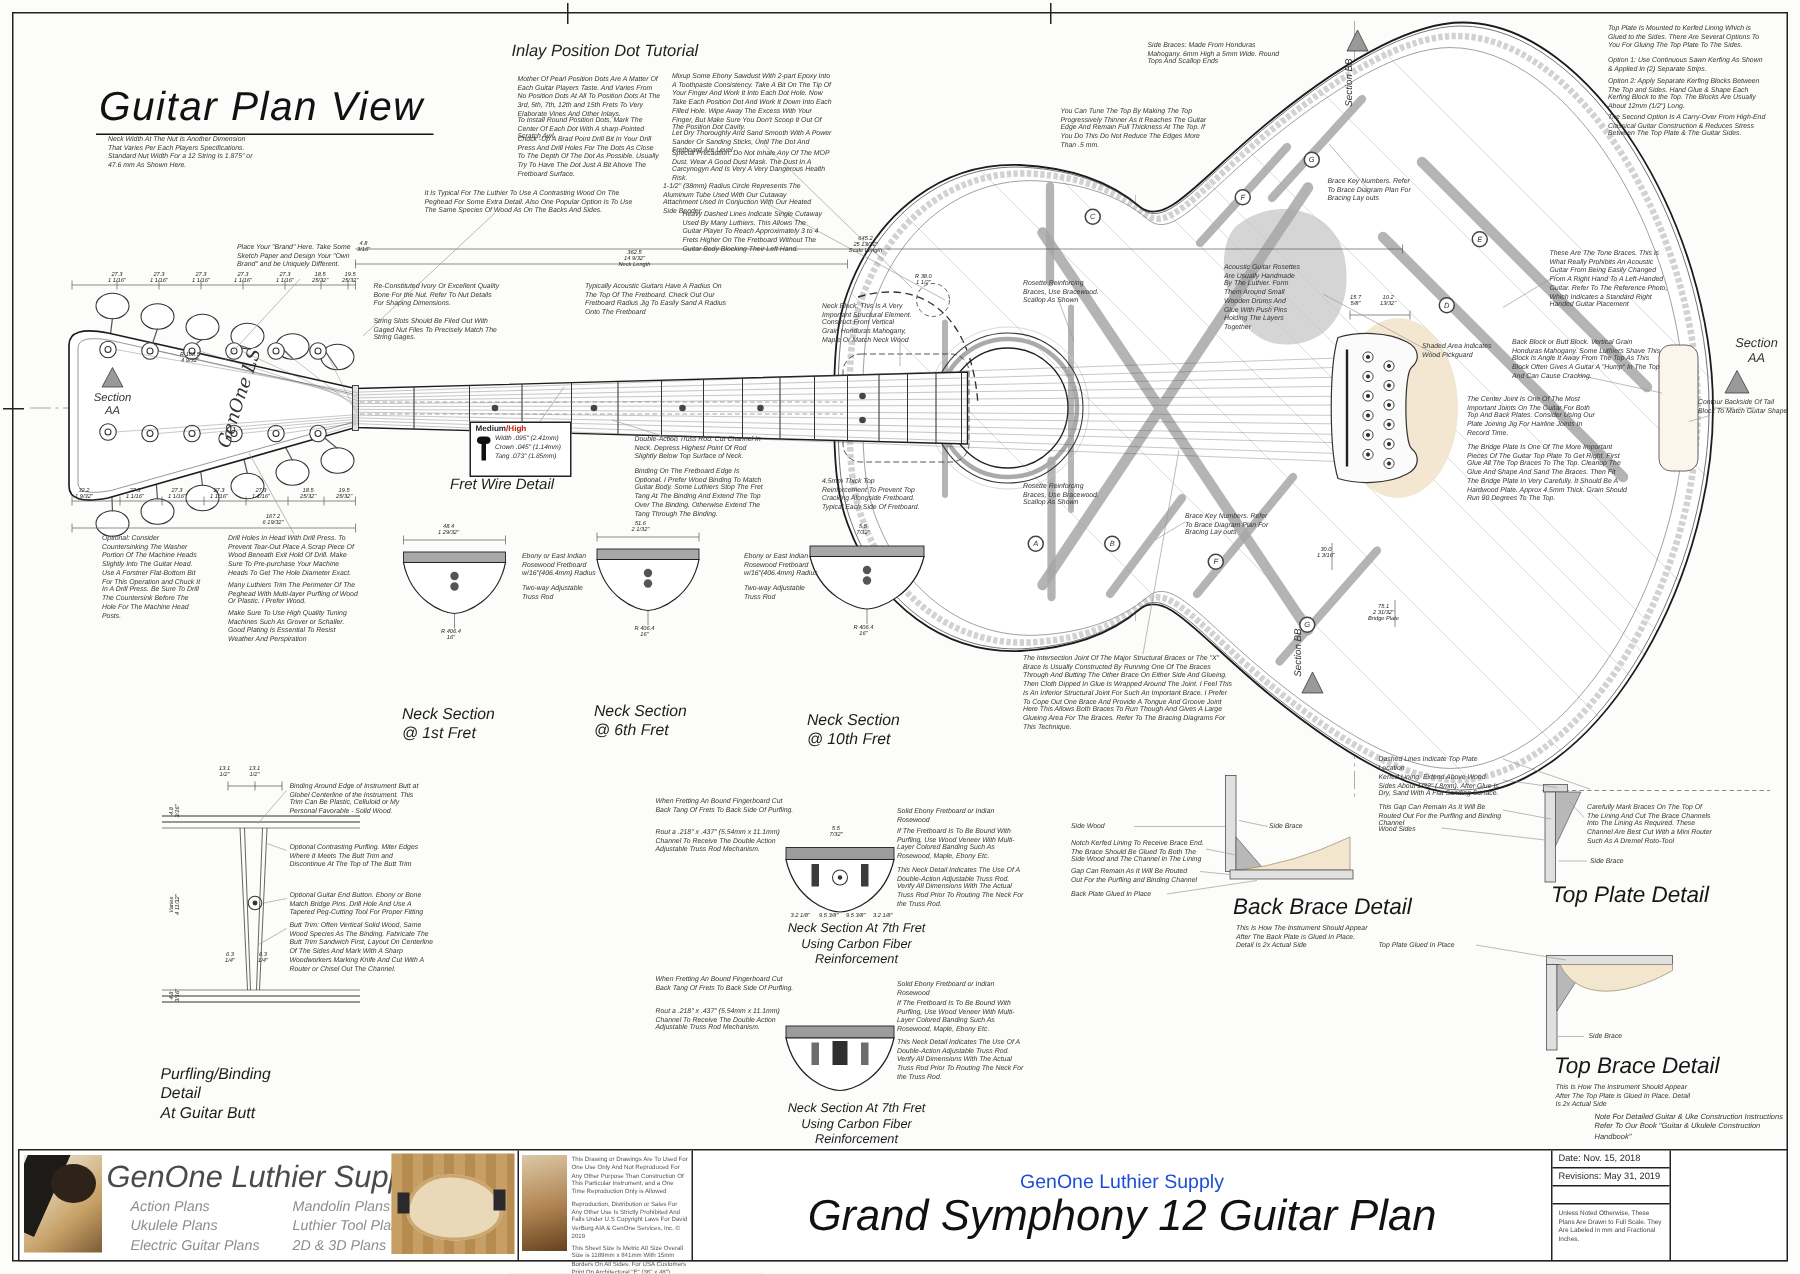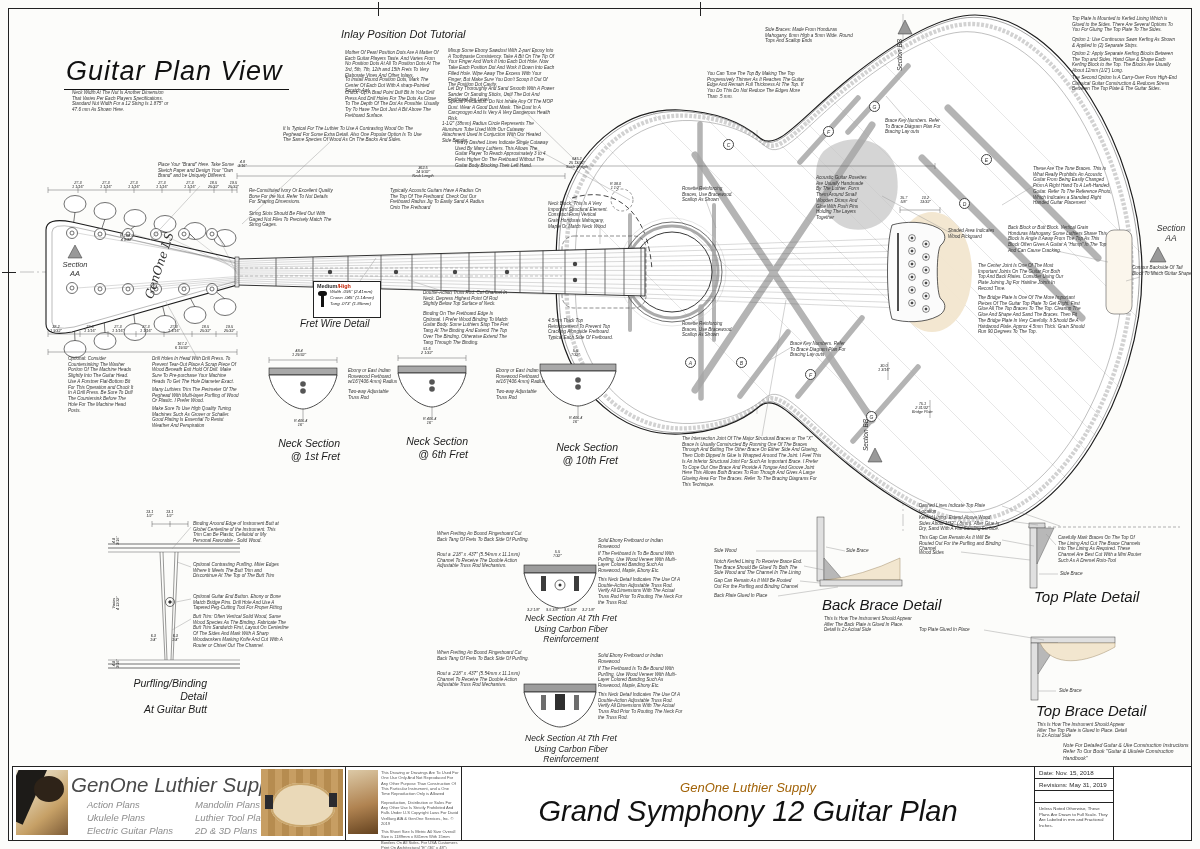--- a/index.html
+++ b/index.html
@@ -8,21 +8,21 @@
   .frame{position:absolute;left:8px;top:8px;width:1182px;height:831px;border:1.3px solid #222;}
   .tick{position:absolute;background:#222;}
   svg{position:absolute;left:0;top:0;}
   .ann{position:absolute;font-style:italic;font-size:4.6px;line-height:1.25;color:#333;white-space:pre-line;}
   .dim{position:absolute;font-style:italic;font-size:3.8px;line-height:1.1;color:#222;white-space:pre;text-align:center;}
   .rot{transform:rotate(-90deg);transform-origin:left top;}
   .h-main{position:absolute;left:64px;top:56px;font-size:27px;font-style:italic;
           border-bottom:1.6px solid #111;padding:0 6px 2px 2px;letter-spacing:1px;color:#111;}
   .h-inlay{position:absolute;left:341px;top:28px;font-size:11px;font-style:italic;color:#222;}
   .sec{position:absolute;font-style:italic;font-size:7.5px;line-height:1.15;text-align:center;white-space:pre-line;color:#333;}
-  .ns-ttl{position:absolute;font-style:italic;font-size:10.5px;line-height:1.25;text-align:right;white-space:pre-line;color:#1c1c1c;}
+  .ns-ttl{position:absolute;font-style:italic;font-size:10.5px;line-height:1.25;text-align:left;white-space:pre-line;color:#1c1c1c;margin-top:33px;}
   .ns7-ttl{position:absolute;font-style:italic;font-size:8.5px;line-height:1.25;text-align:center;white-space:pre-line;color:#1c1c1c;}
   .det-ttl{position:absolute;font-style:italic;font-size:15px;color:#161616;white-space:nowrap;}
   .fw-box{position:absolute;left:313px;top:281px;width:66px;height:35px;border:0.8px solid #222;background:#fff;font-size:4.4px;}
   .fw-hd{font-weight:bold;font-size:5.4px;padding:1px 0 0 3px;}
   .fw-red{color:#c22000;}
   .fw-row{padding-left:16px;line-height:1.35;font-style:italic;}
   .fw-glyph{position:absolute;left:4px;top:9px;width:9px;height:18px;}
   .fw-glyph .cap{position:absolute;left:0;top:0;width:9px;height:5px;background:#111;border-radius:45%/70%;}
   .fw-glyph .stem{position:absolute;left:3.4px;top:4px;width:2.2px;height:12px;background:#111;}
   .fw-ttl{position:absolute;left:300px;top:318px;width:92px;text-align:left;font-style:italic;font-size:10px;color:#1c1c1c;}
@@ -44,21 +44,21 @@
   .photo1 .sh{position:absolute;left:18px;top:6px;width:30px;height:26px;background:#2e2318;border-radius:50%;}
   .photo2{position:absolute;right:2px;top:2px;width:82px;height:67px;background:repeating-linear-gradient(90deg,#c79e63 0 7px,#b68c50 7px 14px);overflow:hidden;}
   .photo2 .body{position:absolute;left:10px;top:14px;width:64px;height:44px;background:#ead9b8;border-radius:45% 55% 50% 50%/60% 60% 45% 45%;box-shadow:inset 0 0 0 2px #caa76e;}
   .photo2 .cl1,.photo2 .cl2{position:absolute;width:8px;height:14px;background:#2a2a2e;}
   .photo2 .cl1{left:4px;top:26px;} .photo2 .cl2{right:6px;top:24px;}
   .photo3{position:absolute;left:2px;top:3px;width:30px;height:64px;background:linear-gradient(165deg,#dcc9a6 0%,#b08351 55%,#64421f 100%);}
   .logo-name{position:absolute;left:58px;top:6px;font-size:20.5px;font-style:italic;color:#4a4a4a;white-space:nowrap;}
   .logo-cols{position:absolute;left:74px;top:32px;display:flex;gap:22px;font-size:9.5px;font-style:italic;color:#8d8d8d;line-height:1.35;}
   .copy-txt{position:absolute;left:35px;top:3px;width:78px;font-size:4.1px;line-height:1.3;color:#555;}
   .copy-txt p{margin:0 0 3px 0;}
-  .brandline{font-size:13px;font-style:italic;color:#a16207;}
+  .brandline{font-size:13px;color:#1d4ed8;}
   .sheettitle{font-size:29px;font-style:italic;color:#111;white-space:nowrap;}
   .drow{border-bottom:0.8px solid #222;padding:2px 0 2px 4px;}
   .drow.empty{height:7px;}
   .dnote{padding:3px 3px 0 4px;font-size:4.3px;line-height:1.3;color:#444;}
 </style>
 </head>
 <body>
 
 <div id="page">
   <div class="frame"></div>

